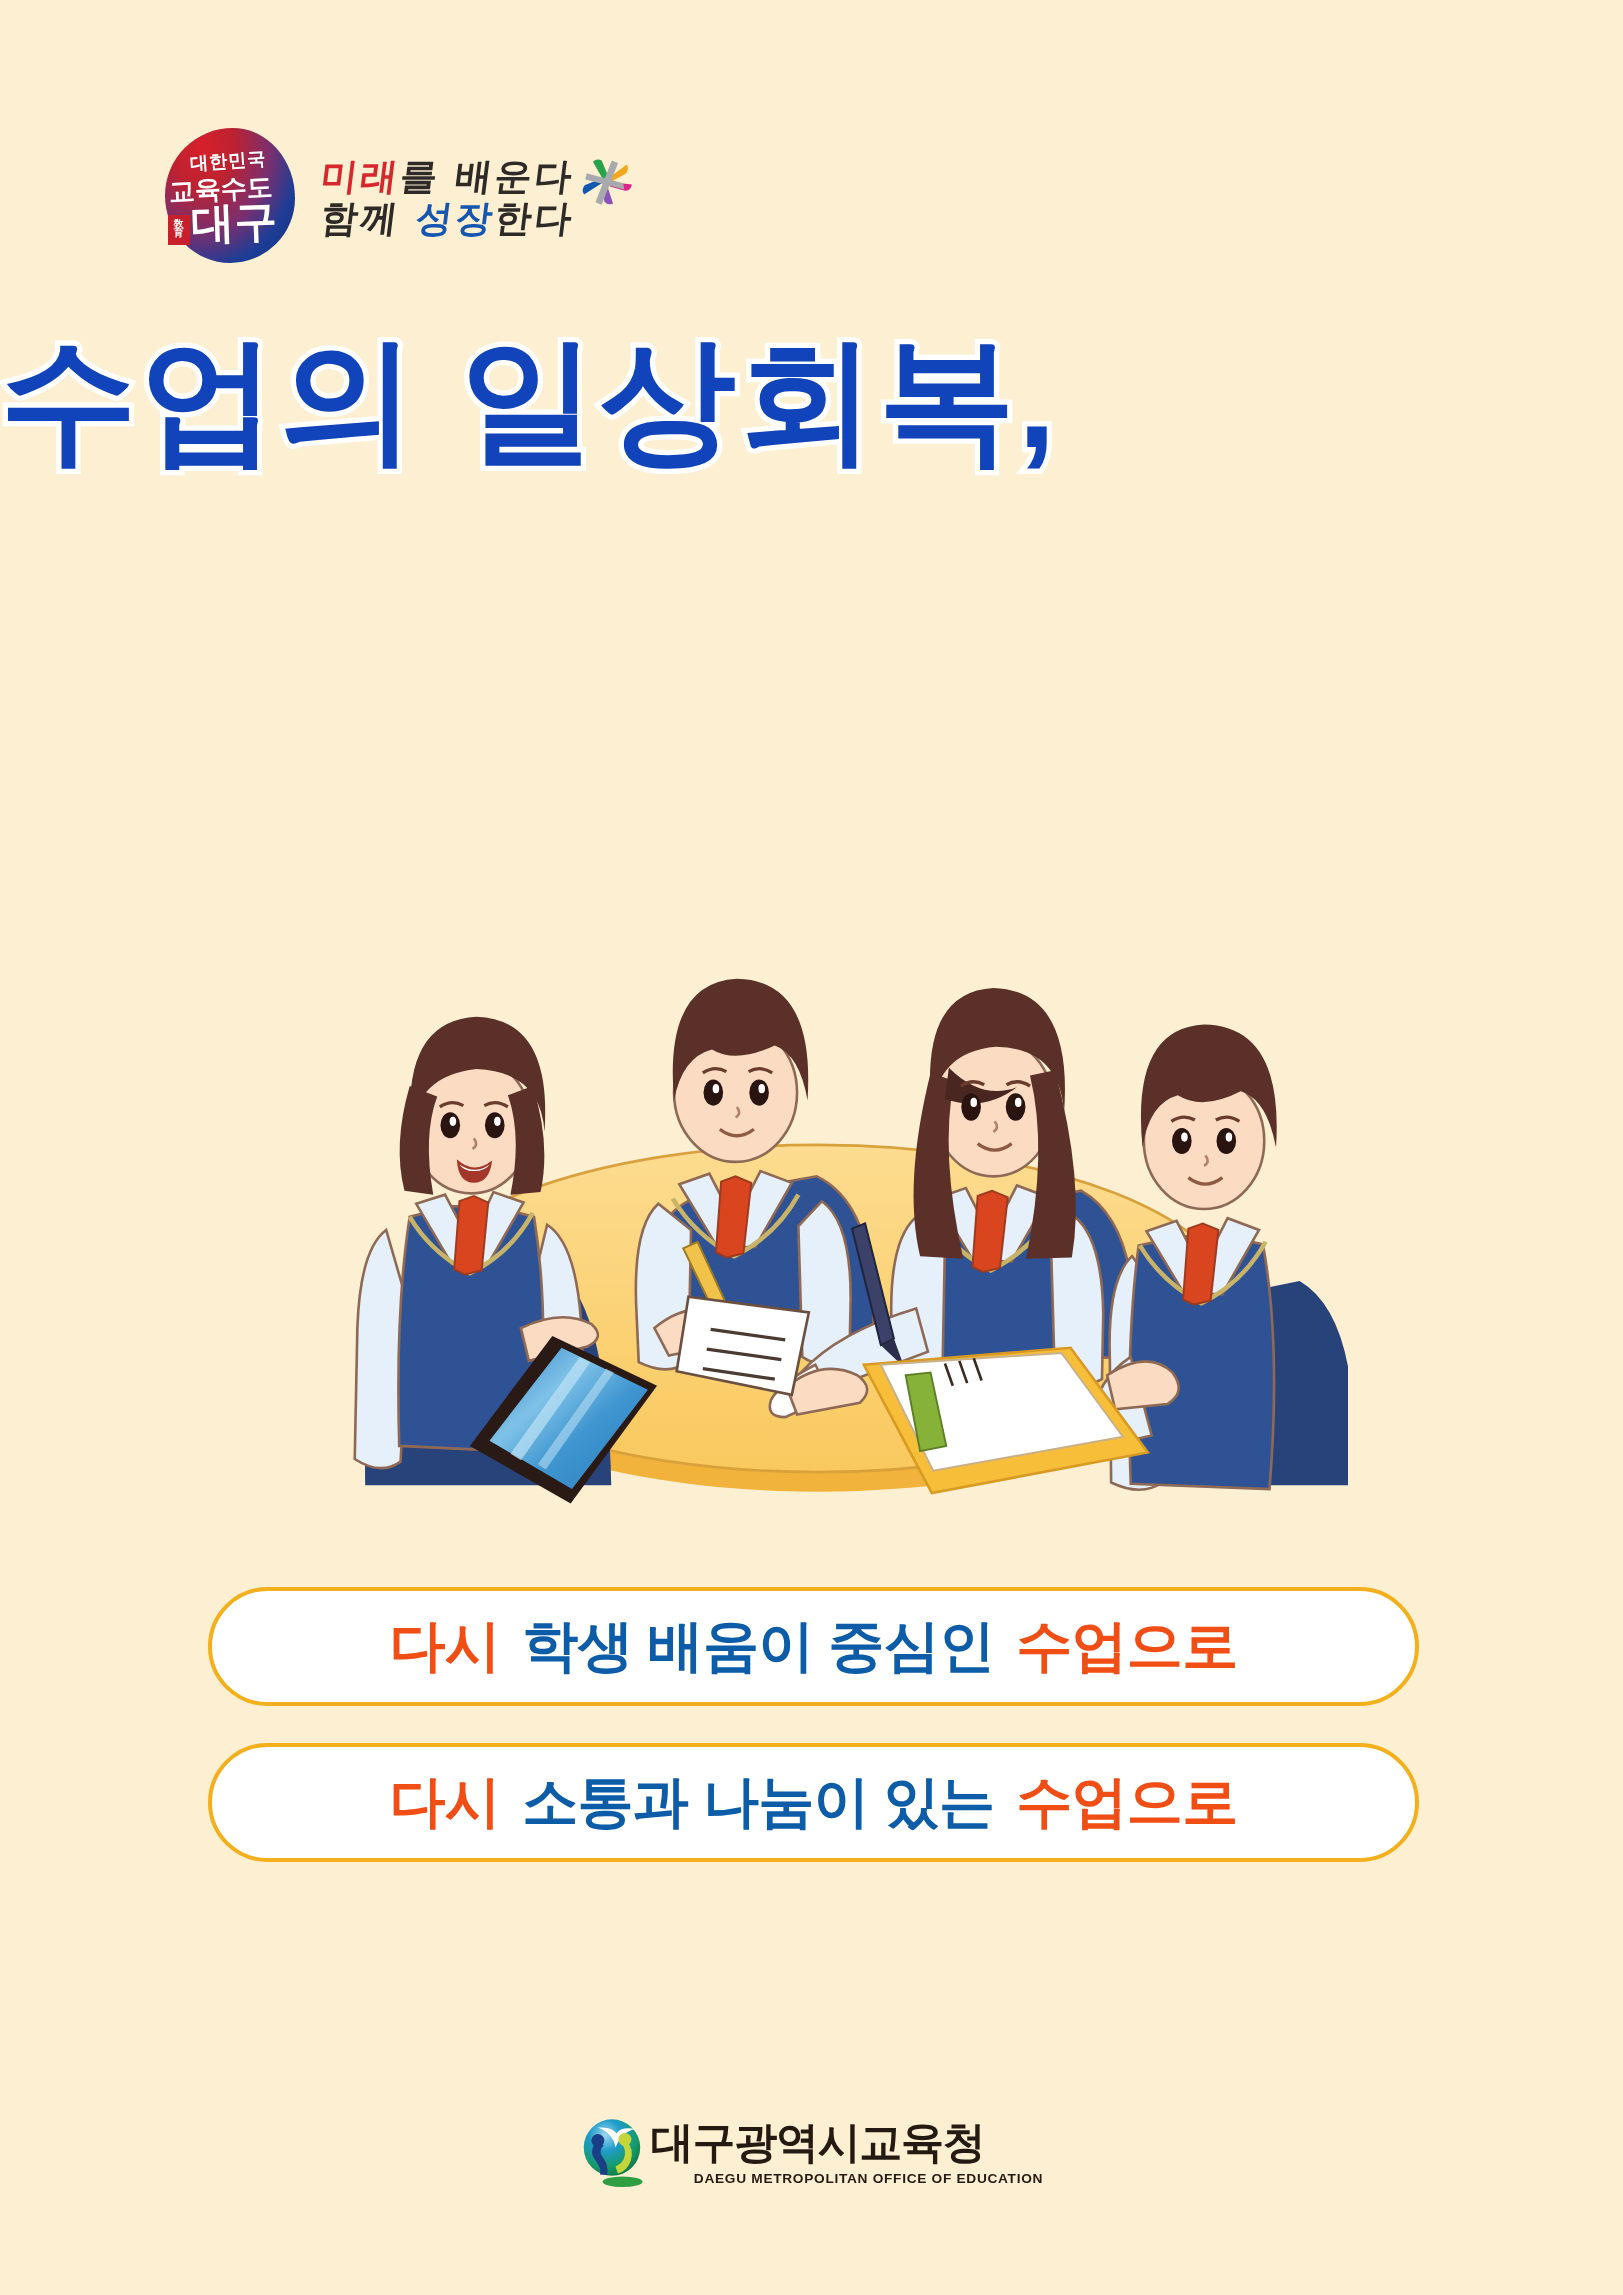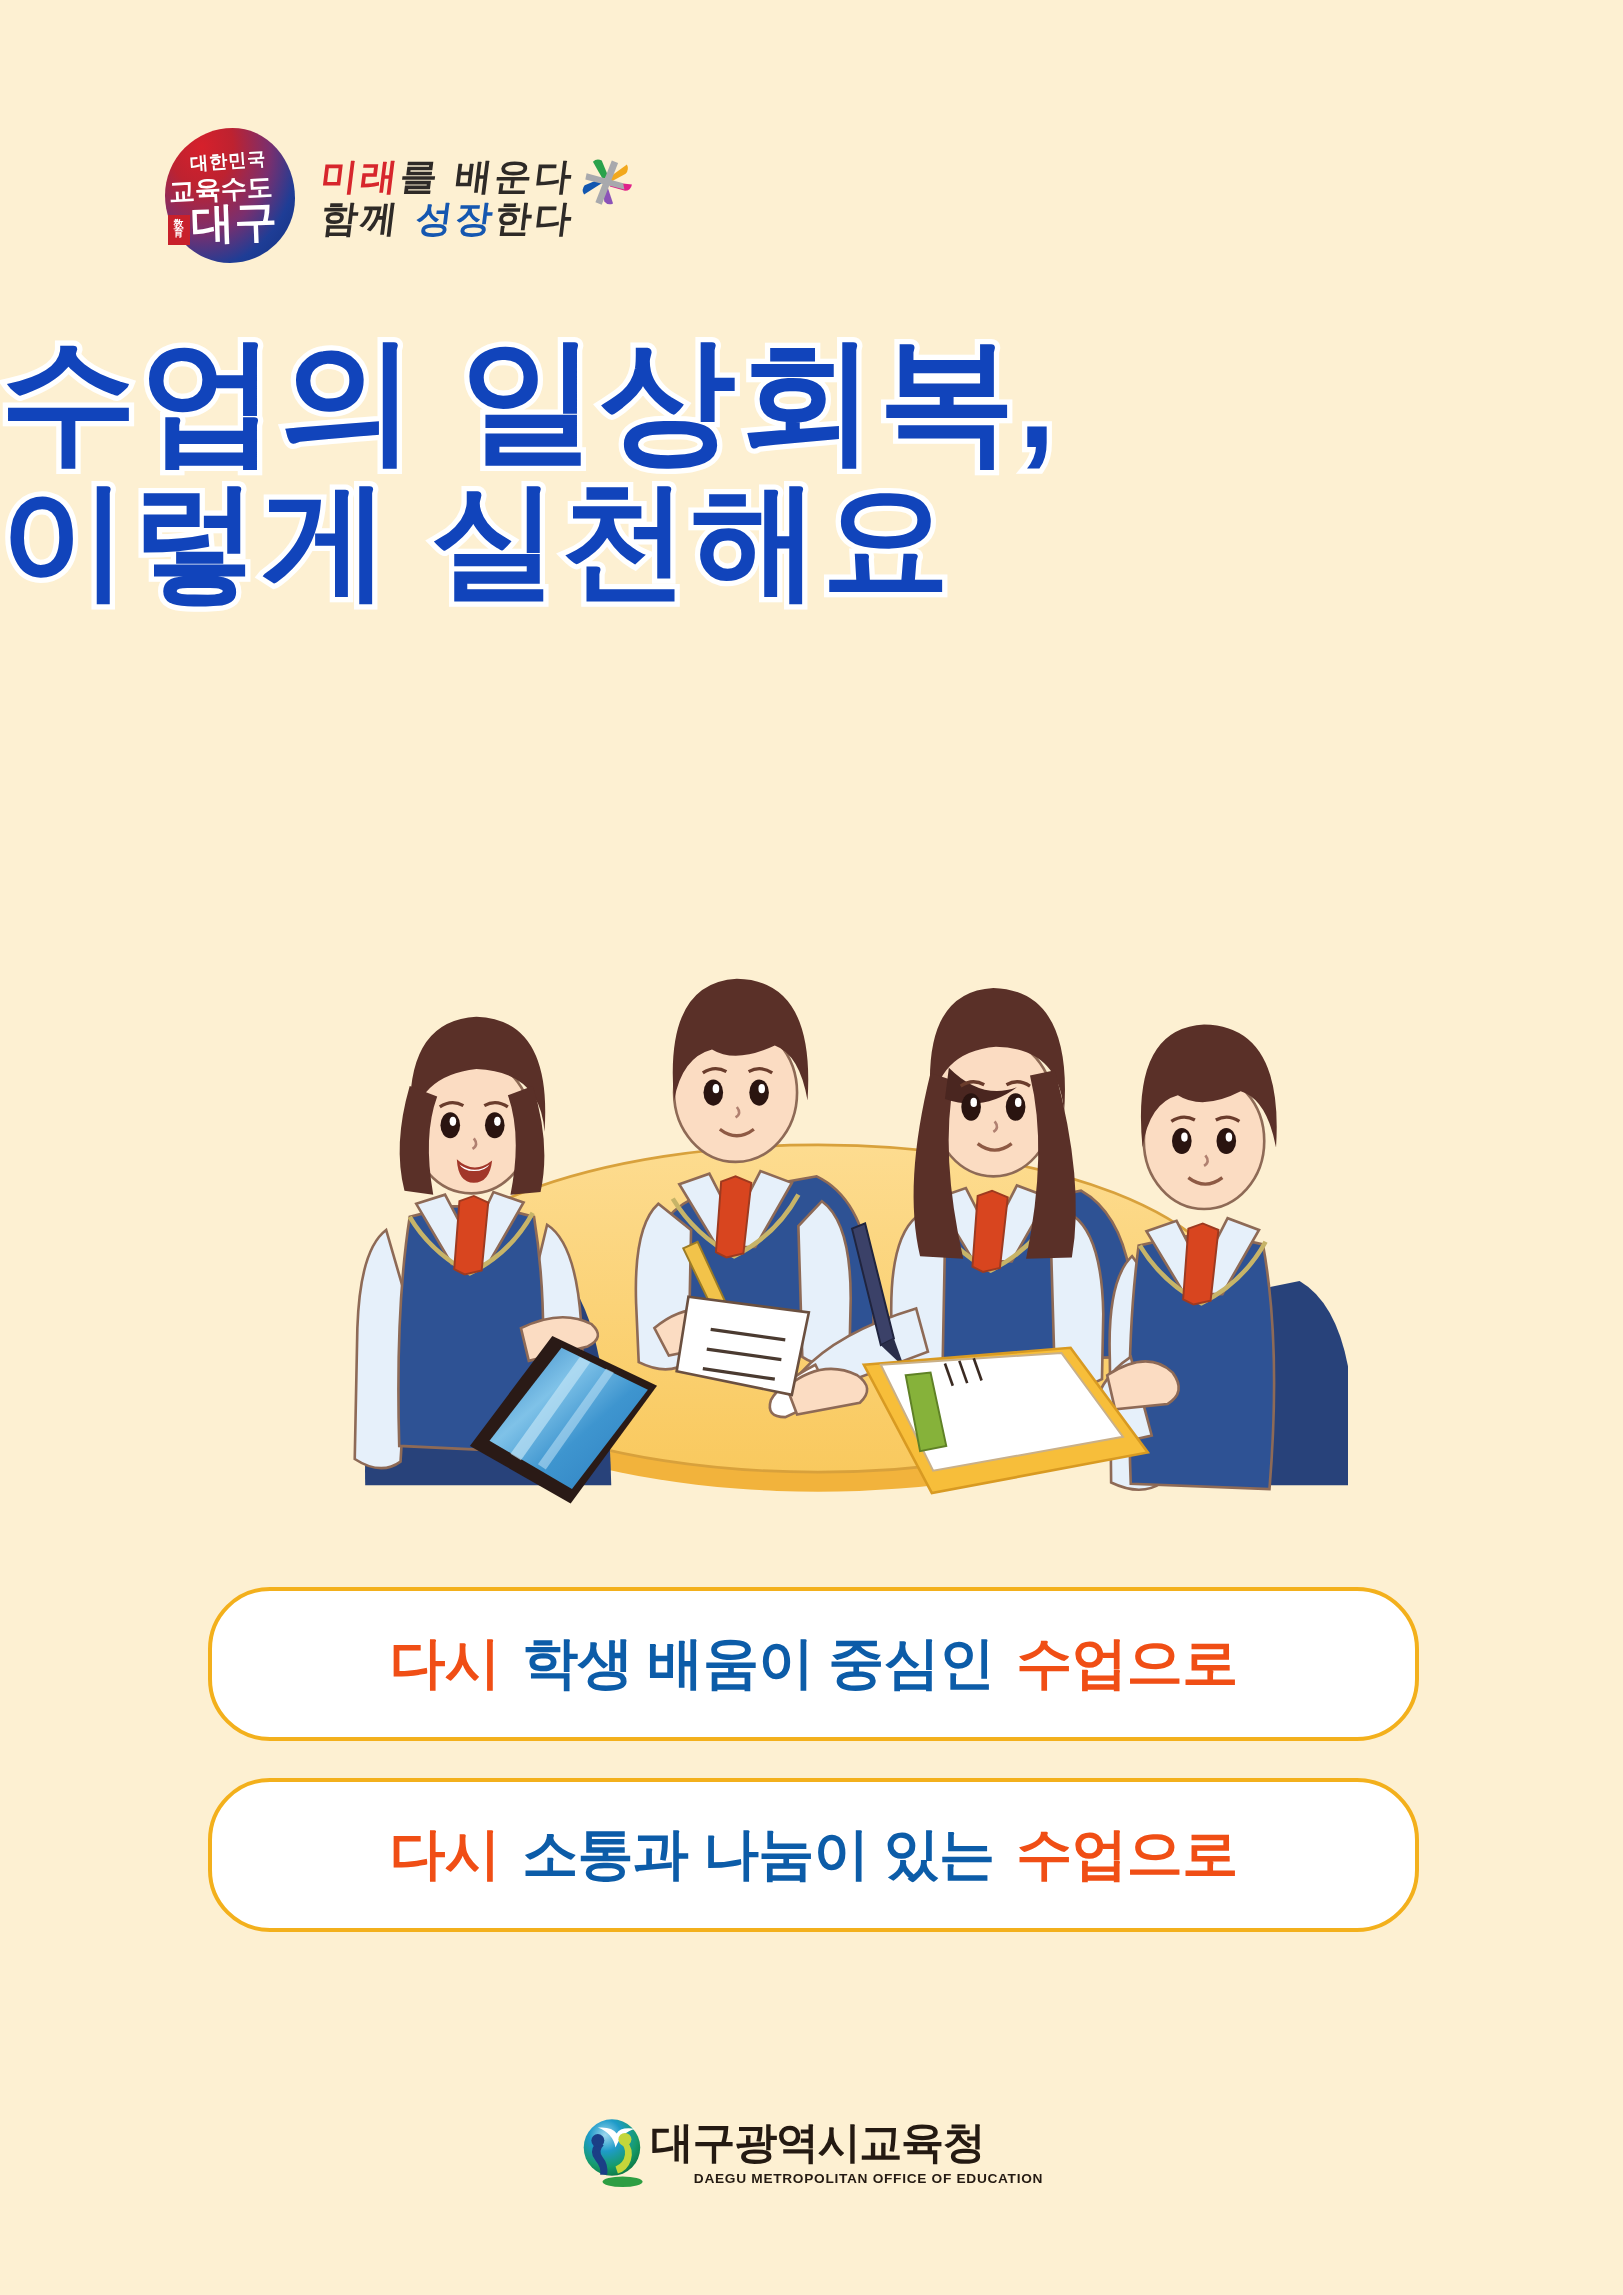--- a/index.html
+++ b/index.html
@@ -47,21 +47,21 @@
   }
   .title-line.l2{font-size:128px;}
 
   
   .illu{position:absolute;left:288px;top:811px;width:1060px;height:694px;}
   .illu svg{width:100%;height:100%;display:block;}
 
   
   .pills{position:absolute;left:208px;top:1587px;width:1211px;}
   .pill{
-    height:154px;background:#FFFFFF;border:4.6px solid #F3B01C;border-radius:62px;
+    height:119px;background:#FFFFFF;border:4.6px solid #F3B01C;border-radius:62px;
     display:flex;align-items:center;justify-content:center;margin-bottom:37px;
     box-sizing:border-box;
   }
   .pill-text{white-space:nowrap;font-size:56px;font-weight:bold;letter-spacing:-0.7px;}
   .pill-text .again{color:#F04E15;margin-right:22px;}
   .pill-text .mid{color:#0C5CA8;margin-right:22px;}
   .pill-text .dest{color:#F04E15;}
 
   
   .footer{position:absolute;left:0;right:0;top:2117px;display:flex;align-items:center;justify-content:center;}
@@ -104,21 +104,20 @@
         <path d="M52 58 L62 88 Q54 92 48 85 L46 60 Z" fill="#8B52B8"></path>
         <path d="M44 56 L16 74 Q11 66 17 59 L42 49 Z" fill="#1257B0"></path>
         <path d="M20 40 L78 56 L80 66 L18 50 Z" fill="#A8A9AD"></path>
         <path d="M34 86 L60 20 L70 24 L44 90 Z" fill="#A8A9AD"></path>
       </svg>
     </div>
   </div>
 
   <div class="title-wrap">
     <div class="title-line l1">수업의 일상회복,</div>
-    <div class="title-line l2">이렇게 실천해요</div>
   </div>
 
   <div class="illu">
     <svg viewBox="0 0 1620 1060" xmlns="http://www.w3.org/2000/svg">
       <defs>
         <linearGradient id="tabletG" x1="0" y1="0" x2="1" y2="1">
           <stop offset="0%" stop-color="#2E7FC0"></stop>
           <stop offset="35%" stop-color="#7FC2E8"></stop>
           <stop offset="60%" stop-color="#3E95CF"></stop>
           <stop offset="100%" stop-color="#2E7FC0"></stop>

